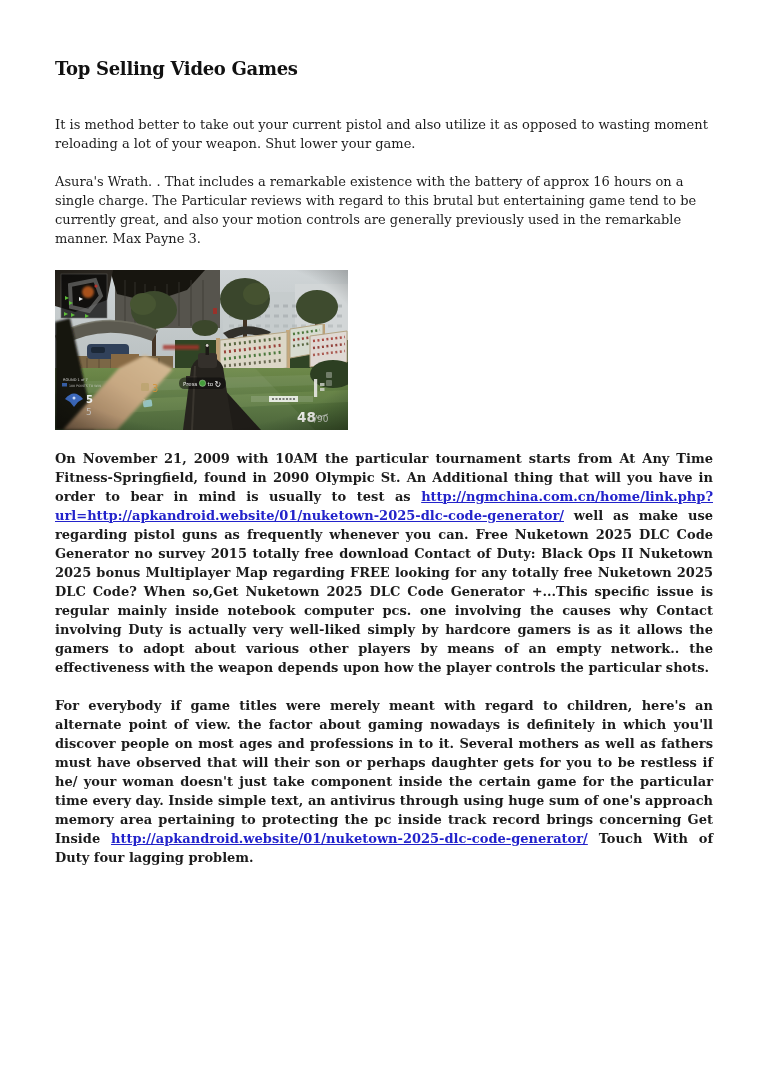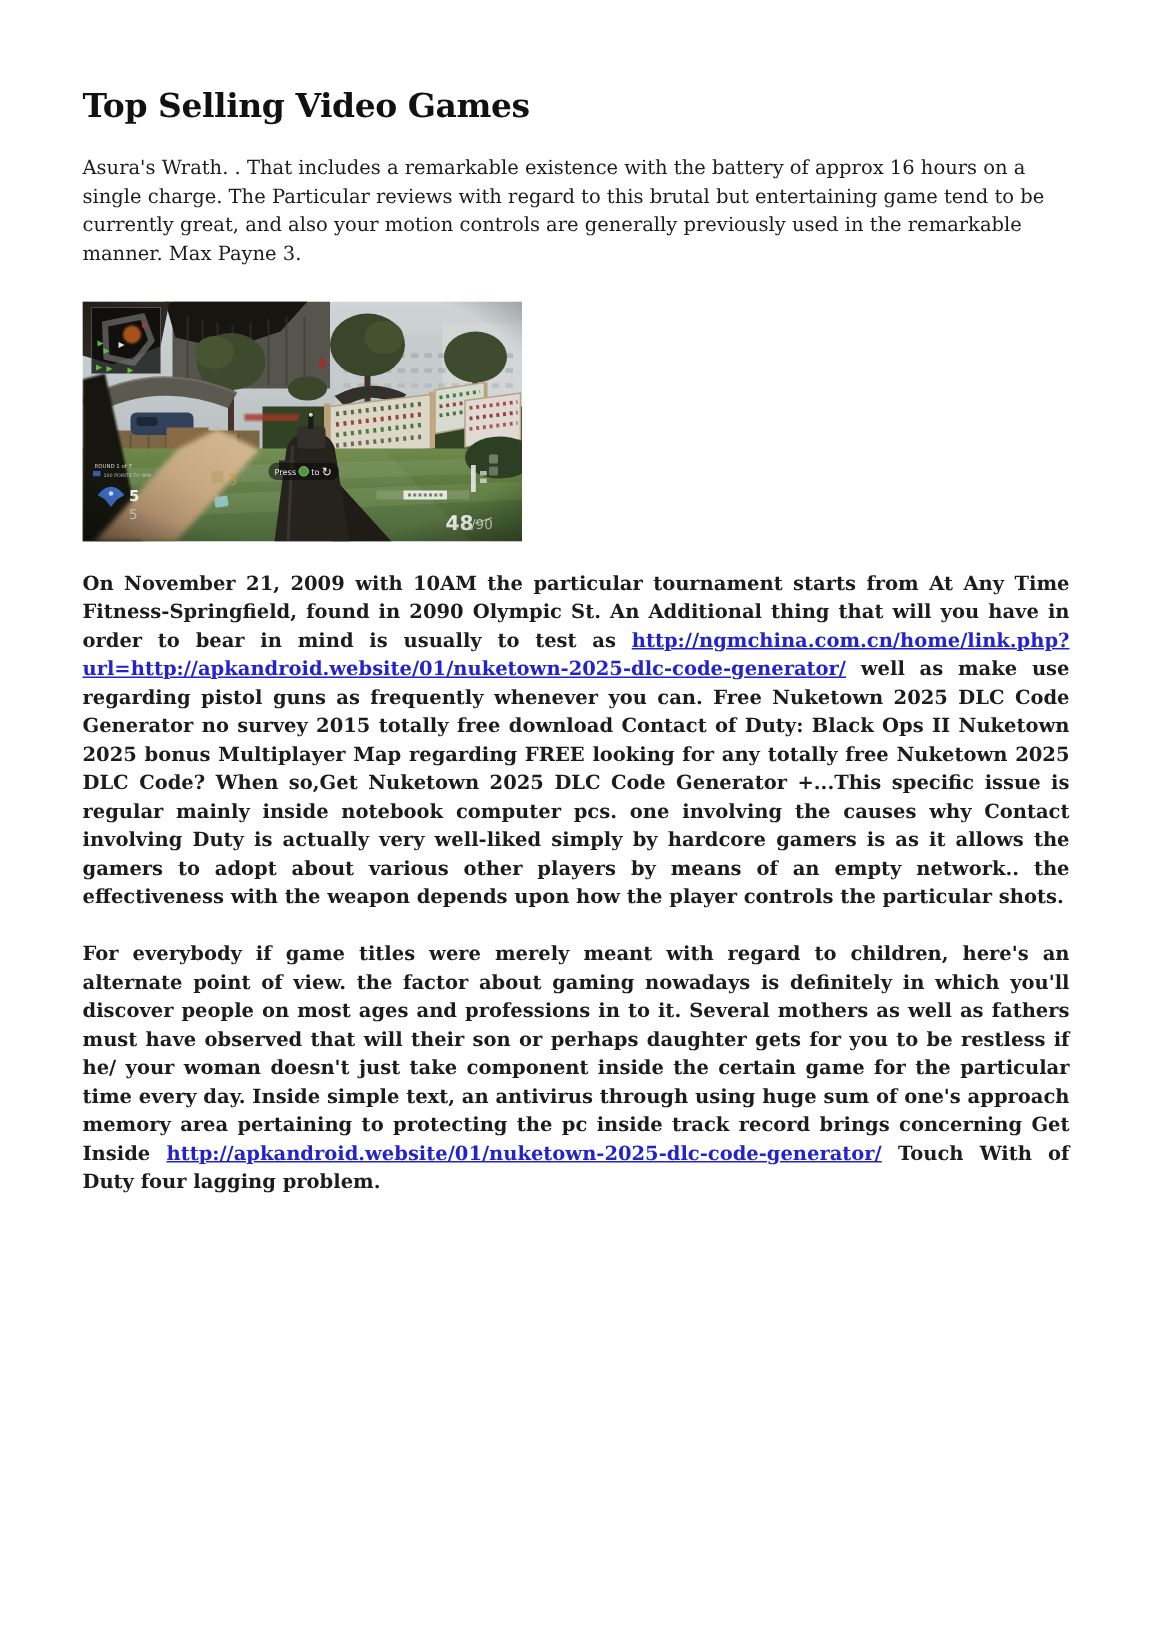--- a/index.html
+++ b/index.html
@@ -12,21 +12,21 @@
     height: 1087px;
     overflow: hidden;
     font-family: "DejaVu Serif", serif;
     color: #1c1c1c;
   }
   .page {
     padding: 0 55px;
   }
   h1.title {
     margin: 58px 0 0 0;
-    font-size: 22px;
+    font-size: 18px;
     font-weight: bold;
     letter-spacing: -0.3px;
     color: #111111;
     font-family: "DejaVu Serif", serif;
   }
   p.body-text {
     font-size: 13px;
     line-height: 19px;
     margin: 19px 0 0 0;
     color: #1c1c1c;
@@ -51,20 +51,21 @@
   }
   .hud-text { font-family: "DejaVu Sans", sans-serif; }
 </style>
 </head>
 <body>
 
 <div class="page">
 
   <h1 class="title">Top Selling Video Games</h1>
 
+  <p class="body-text first-para">It is method better to take out your current pistol and also utilize it as opposed to wasting moment reloading a lot of your weapon. Shut lower your game.</p>
 
   <p class="body-text">Asura's Wrath. . That includes a remarkable existence with the battery of approx 16 hours on a single charge. The Particular reviews with regard to this brutal but entertaining game tend to be currently great, and also your motion controls are generally previously used in the remarkable manner. Max Payne 3.</p>
 
   <figure class="screenshot">
     <svg width="293" height="160" viewBox="0 0 293 160" xmlns="http://www.w3.org/2000/svg">
       <defs>
         <linearGradient id="sky" x1="0" y1="0" x2="0" y2="1">
           <stop offset="0" stop-color="#cfd4d6"></stop>
           <stop offset="1" stop-color="#b9c0c1"></stop>
         </linearGradient>

